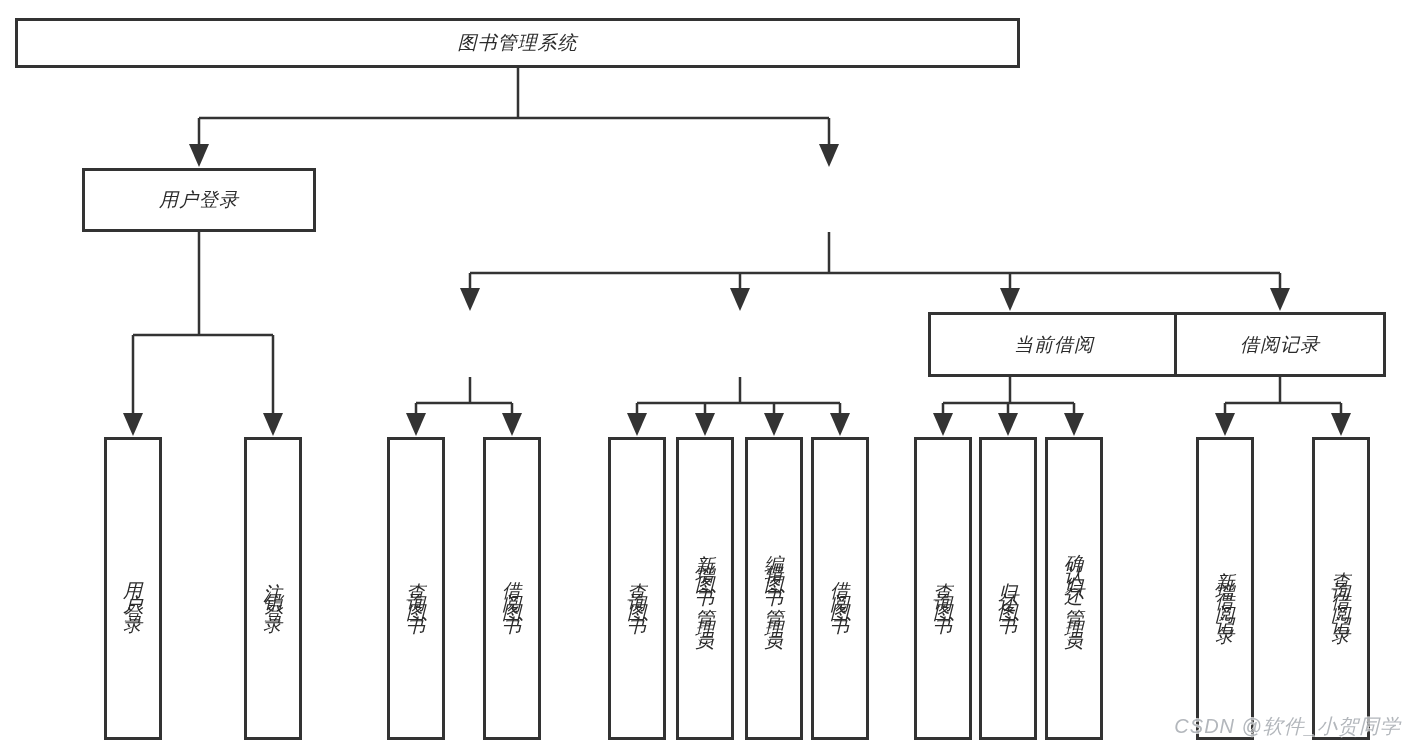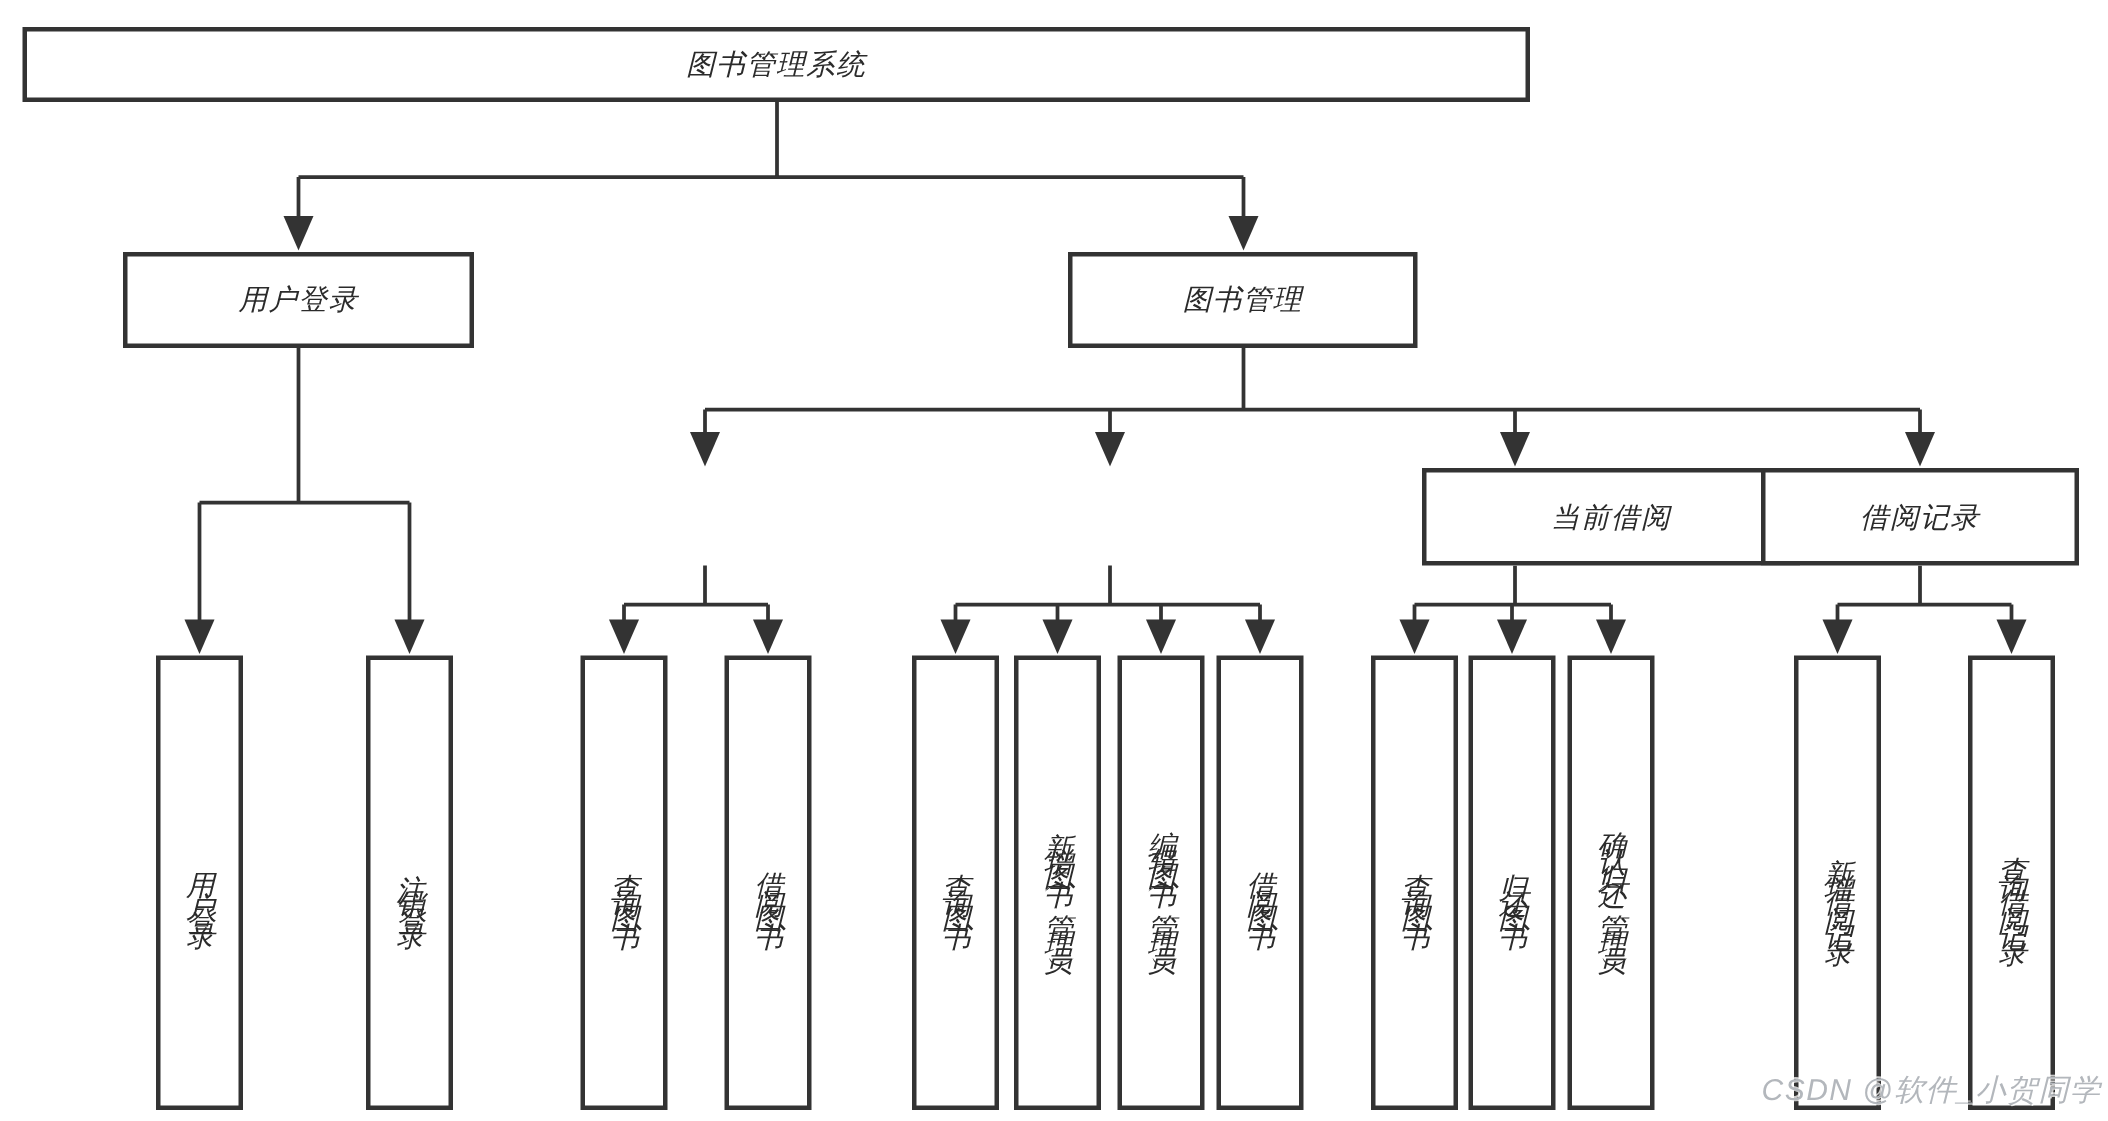--- a/index.html
+++ b/index.html
@@ -77,25 +77,22 @@
     </g>
   </svg>
 
   <div class="hbox" style="left:15px;top:18px;width:1005px;height:50px">
     <span>图书管理系统</span>
   </div>
 
   <div class="hbox" style="left:82px;top:168px;width:234px;height:64px">
     <span>用户登录</span>
   </div>
-  <div class="hbox" style="left:712px;top:168px;width:233px;height:64px">
-    <span>图书管理</span>
-  </div>
 
-  <div class="hbox" style="left:948px;top:312px;width:252px;height:65px">
+  <div class="hbox" style="left:928px;top:312px;width:252px;height:65px">
     <span>当前借阅</span>
   </div>
   <div class="hbox" style="left:1174px;top:312px;width:212px;height:65px">
     <span>借阅记录</span>
   </div>
 
   <div class="leaf" style="left:104px">
     <span class="vtext">用户登录</span>
   </div>
   <div class="leaf" style="left:244px">

